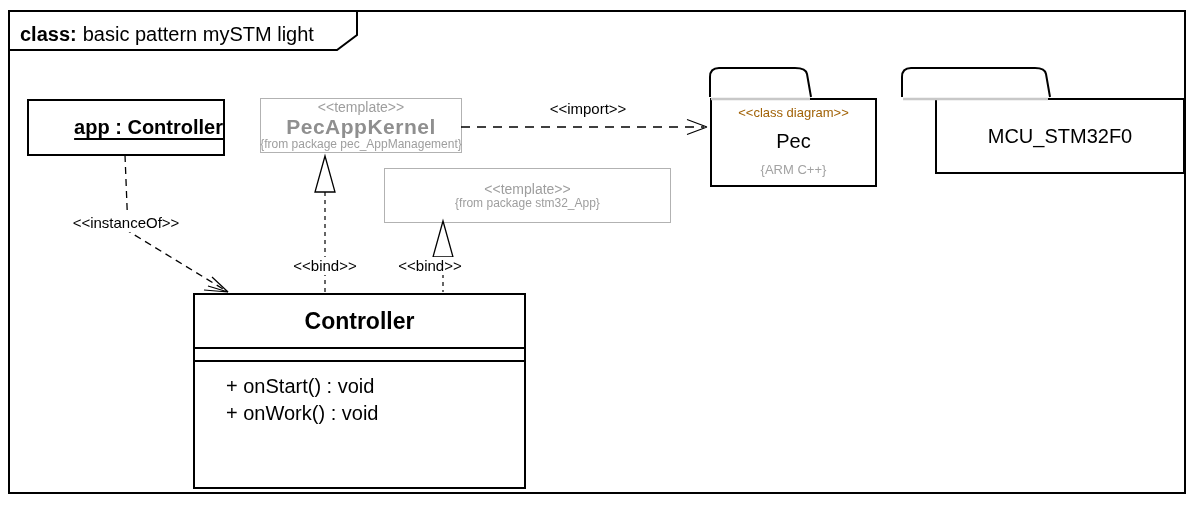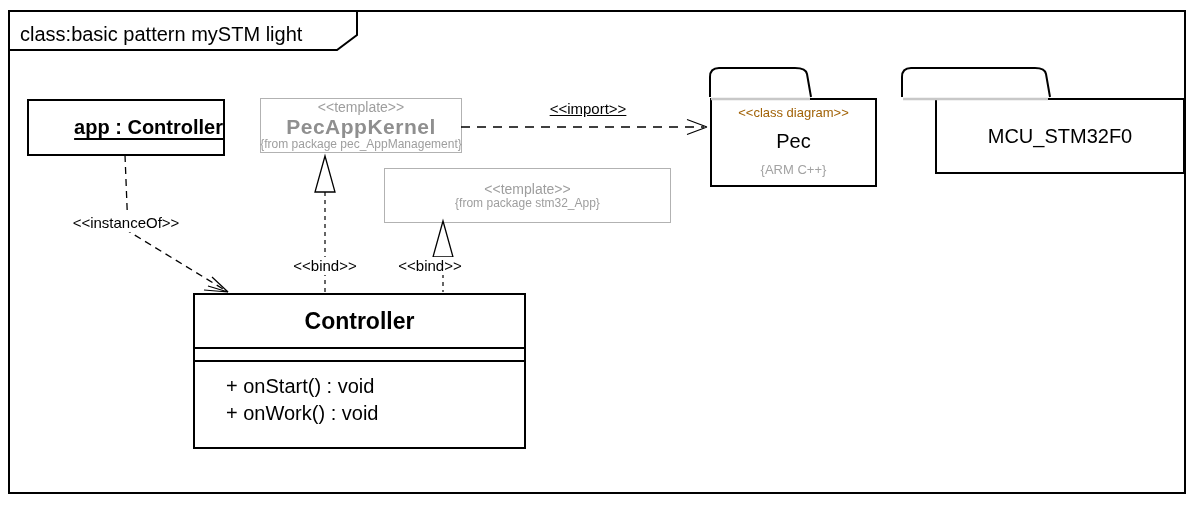--- a/index.html
+++ b/index.html
@@ -8,21 +8,21 @@
     font-family:"Liberation Sans", sans-serif;color:#000;
   }
   .frame{
     position:absolute;left:8px;top:10px;width:1178px;height:484px;
     border:2px solid #000;box-sizing:border-box;background:transparent;z-index:1;
   }
   .overlay{position:absolute;left:0;top:0;width:1191px;height:505px;z-index:5;pointer-events:none;}
   .frame-title{
     position:absolute;left:20px;top:21px;z-index:6;font-size:20px;line-height:26px;white-space:nowrap;
   }
-  .frame-title .kw{font-weight:normal;}
+  .frame-title .kw{font-weight:bold;margin-right:6px;}
   .node{position:absolute;background:#fff;box-sizing:border-box;z-index:2;}
   .app-box{
     left:27px;top:99px;width:198px;height:57px;border:2px solid #000;
     display:flex;align-items:center;justify-content:flex-end;
   }
   .app-box .lbl{
     font-size:20px;font-weight:bold;text-decoration:underline;
     text-underline-offset:4px;white-space:nowrap;
   }
   .tmpl-box{
@@ -34,34 +34,34 @@
   .tmpl-box .stereo{font-size:14px;line-height:15px;color:#9e9e9e;white-space:nowrap;}
   .tmpl-box .tname{font-size:21px;line-height:23px;font-weight:bold;color:#8f8f8f;letter-spacing:0.5px;white-space:nowrap;}
   .tmpl-box .fromp{font-size:12px;line-height:13px;color:#9e9e9e;white-space:nowrap;}
   .pkg-body{border:2px solid #000;display:flex;flex-direction:column;align-items:center;}
   .pkg-pec{left:710px;top:98px;width:167px;height:89px;}
   .pkg-mcu{left:935px;top:98px;width:250px;height:76px;justify-content:center;}
   .pkg-body .stereo{font-size:13px;line-height:14px;color:#a16207;margin-top:6px;white-space:nowrap;}
   .pkg-body .pname{font-size:20px;color:#000;flex:1;display:flex;align-items:center;white-space:nowrap;}
   .pkg-body .tagged{font-size:13px;line-height:14px;color:#a3a3a3;margin-bottom:8px;white-space:nowrap;}
   .pkg-mcu .pname{flex:0;}
-  .class-box{left:193px;top:293px;width:333px;height:156px;border:2px solid #000;display:flex;flex-direction:column;}
+  .class-box{left:193px;top:293px;width:333px;height:196px;border:2px solid #000;display:flex;flex-direction:column;}
   .class-title{height:54px;border-bottom:2px solid #000;display:flex;align-items:center;justify-content:center;
     font-size:23px;font-weight:bold;box-sizing:border-box;}
   .class-attrs{height:13px;border-bottom:2px solid #000;box-sizing:border-box;}
   .class-ops{flex:1;padding:11px 0 0 31px;}
   .class-ops .op{font-size:20px;line-height:27px;white-space:nowrap;}
   .edge-label{
     position:absolute;z-index:6;background:#fff;font-size:15px;line-height:18px;
     text-align:center;white-space:nowrap;
   }
   .lbl-instanceof{left:68px;top:214px;width:116px;}
   .lbl-bind-left{left:292px;top:257px;width:66px;}
   .lbl-bind-right{left:397px;top:257px;width:66px;}
-  .lbl-import{left:538px;top:100px;width:100px;text-decoration:underline;}
+  .lbl-import{left:538px;top:100px;width:100px;}
 </style>
 </head>
 <body>
 
 <div class="stage">
 
   <div class="frame"></div>
 
   <div class="frame-title">
     <span class="kw">class:</span><span>basic pattern mySTM light</span>

